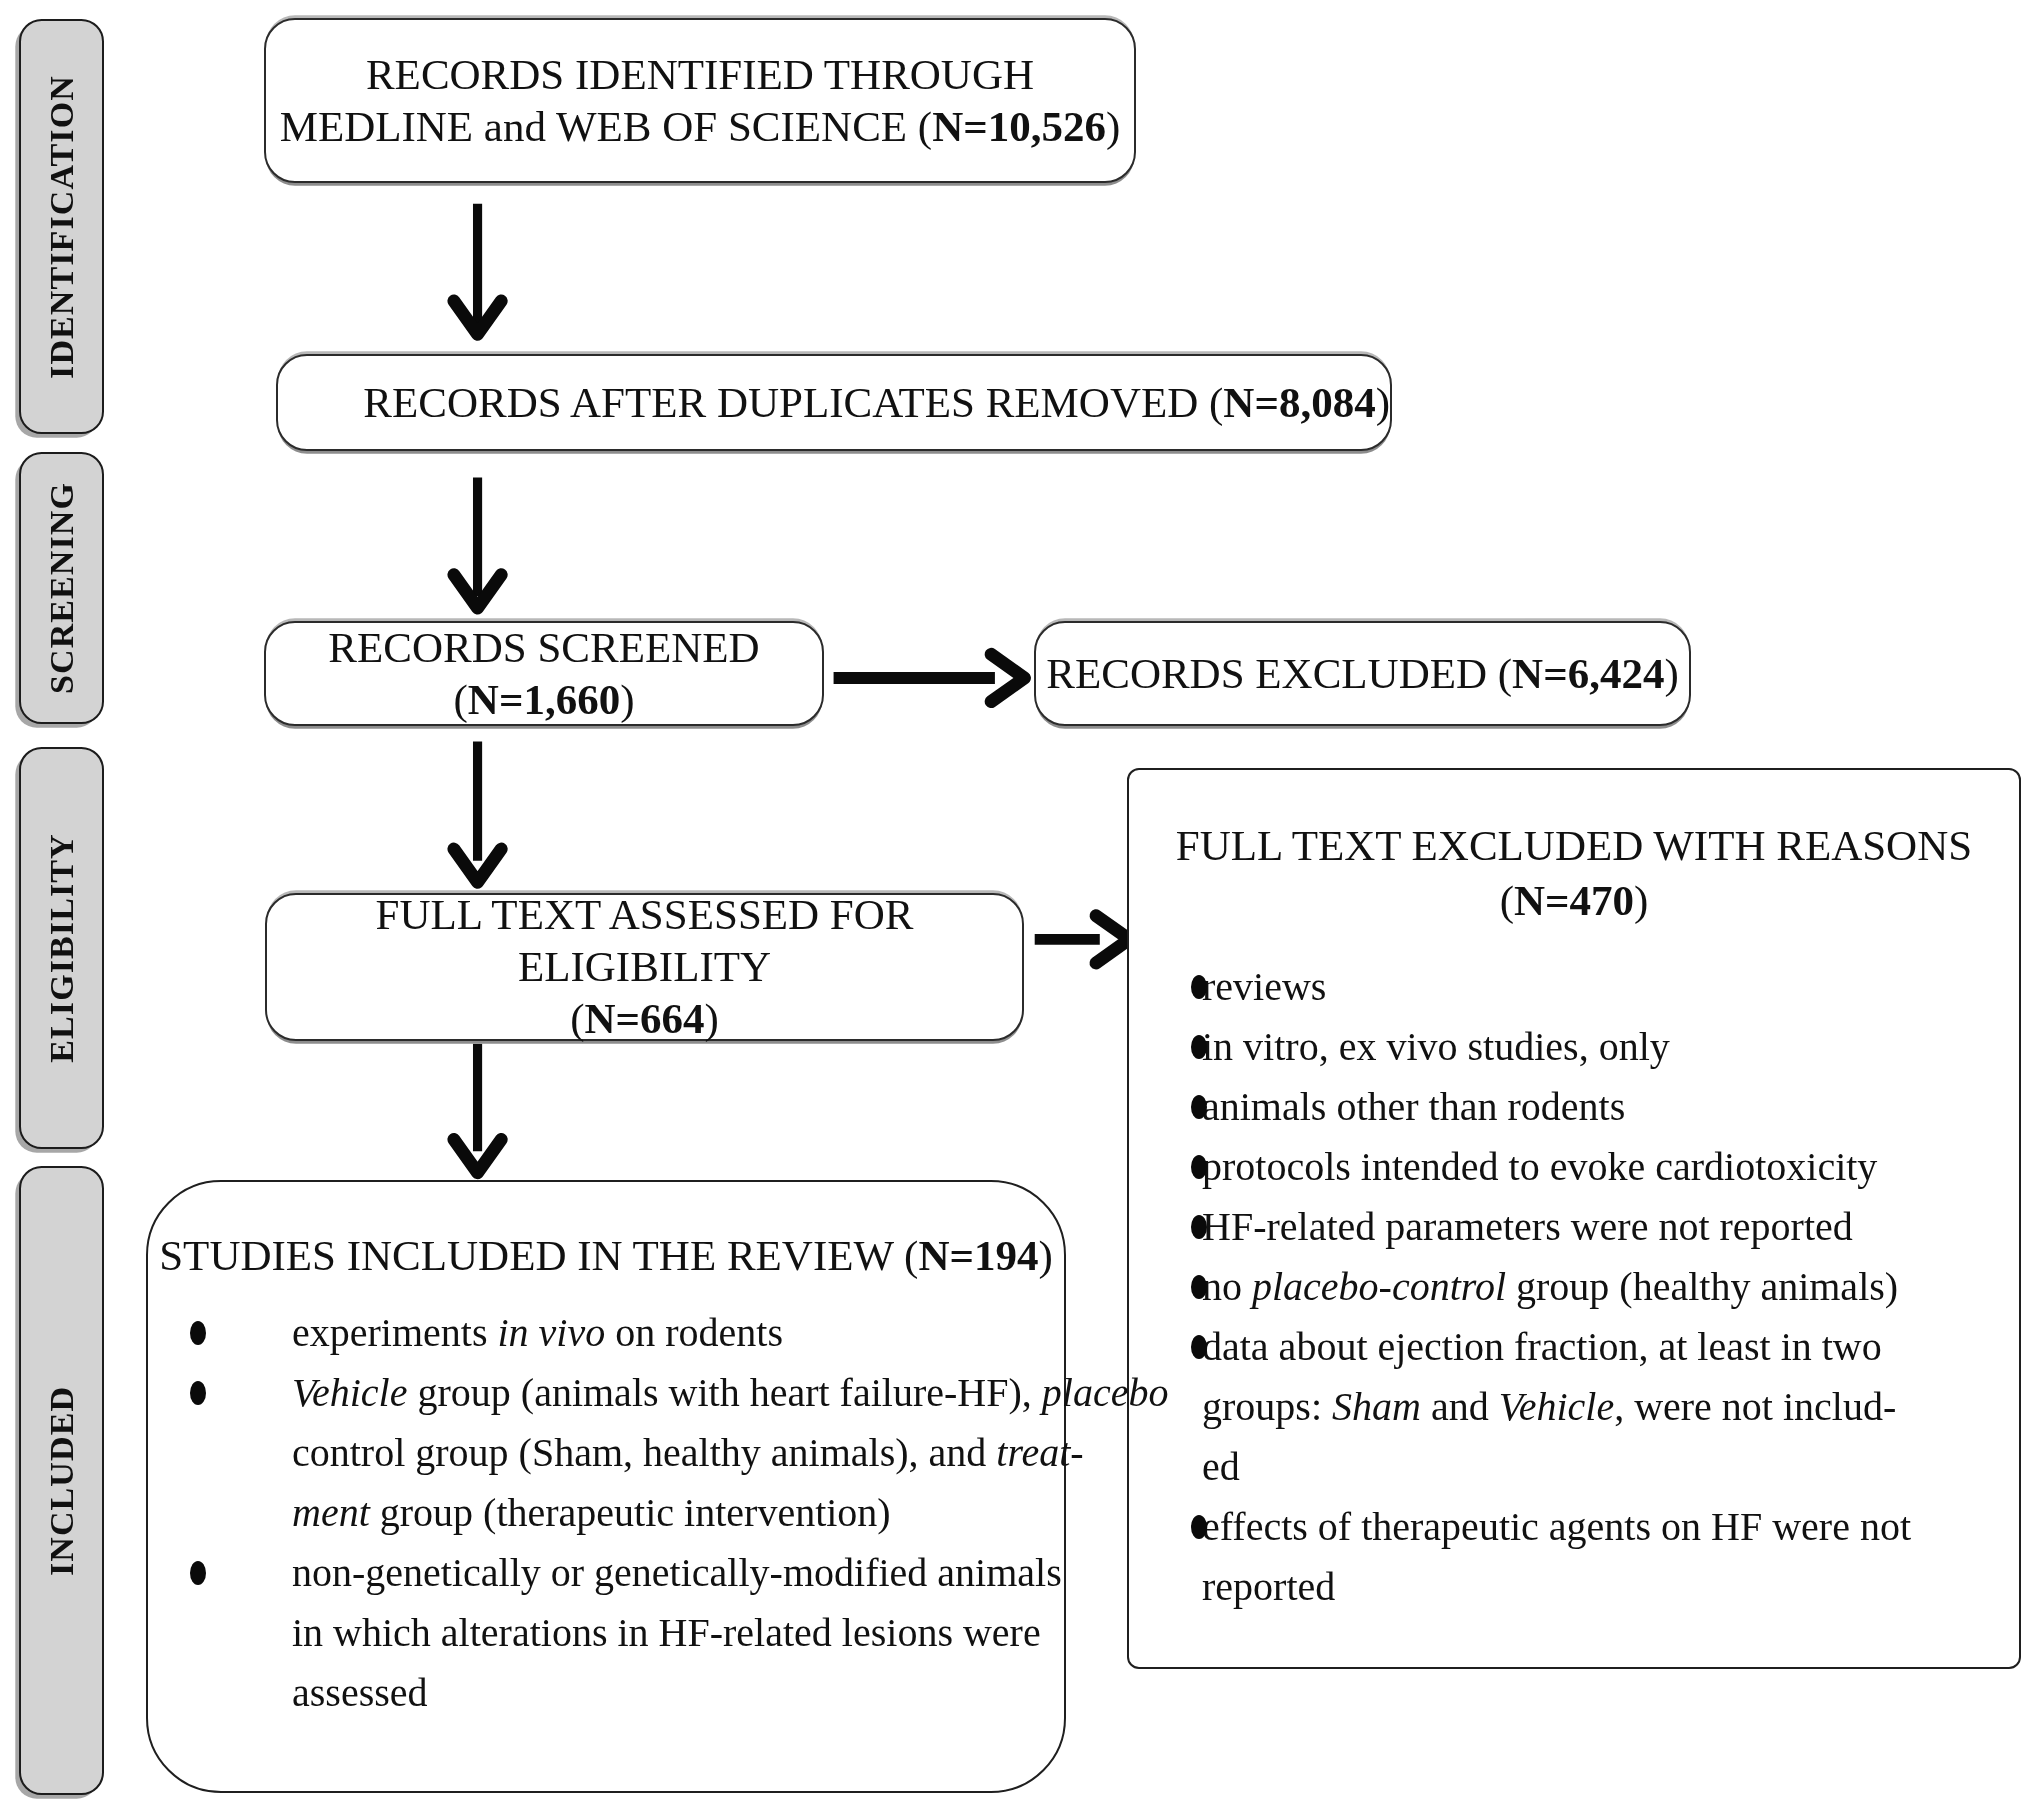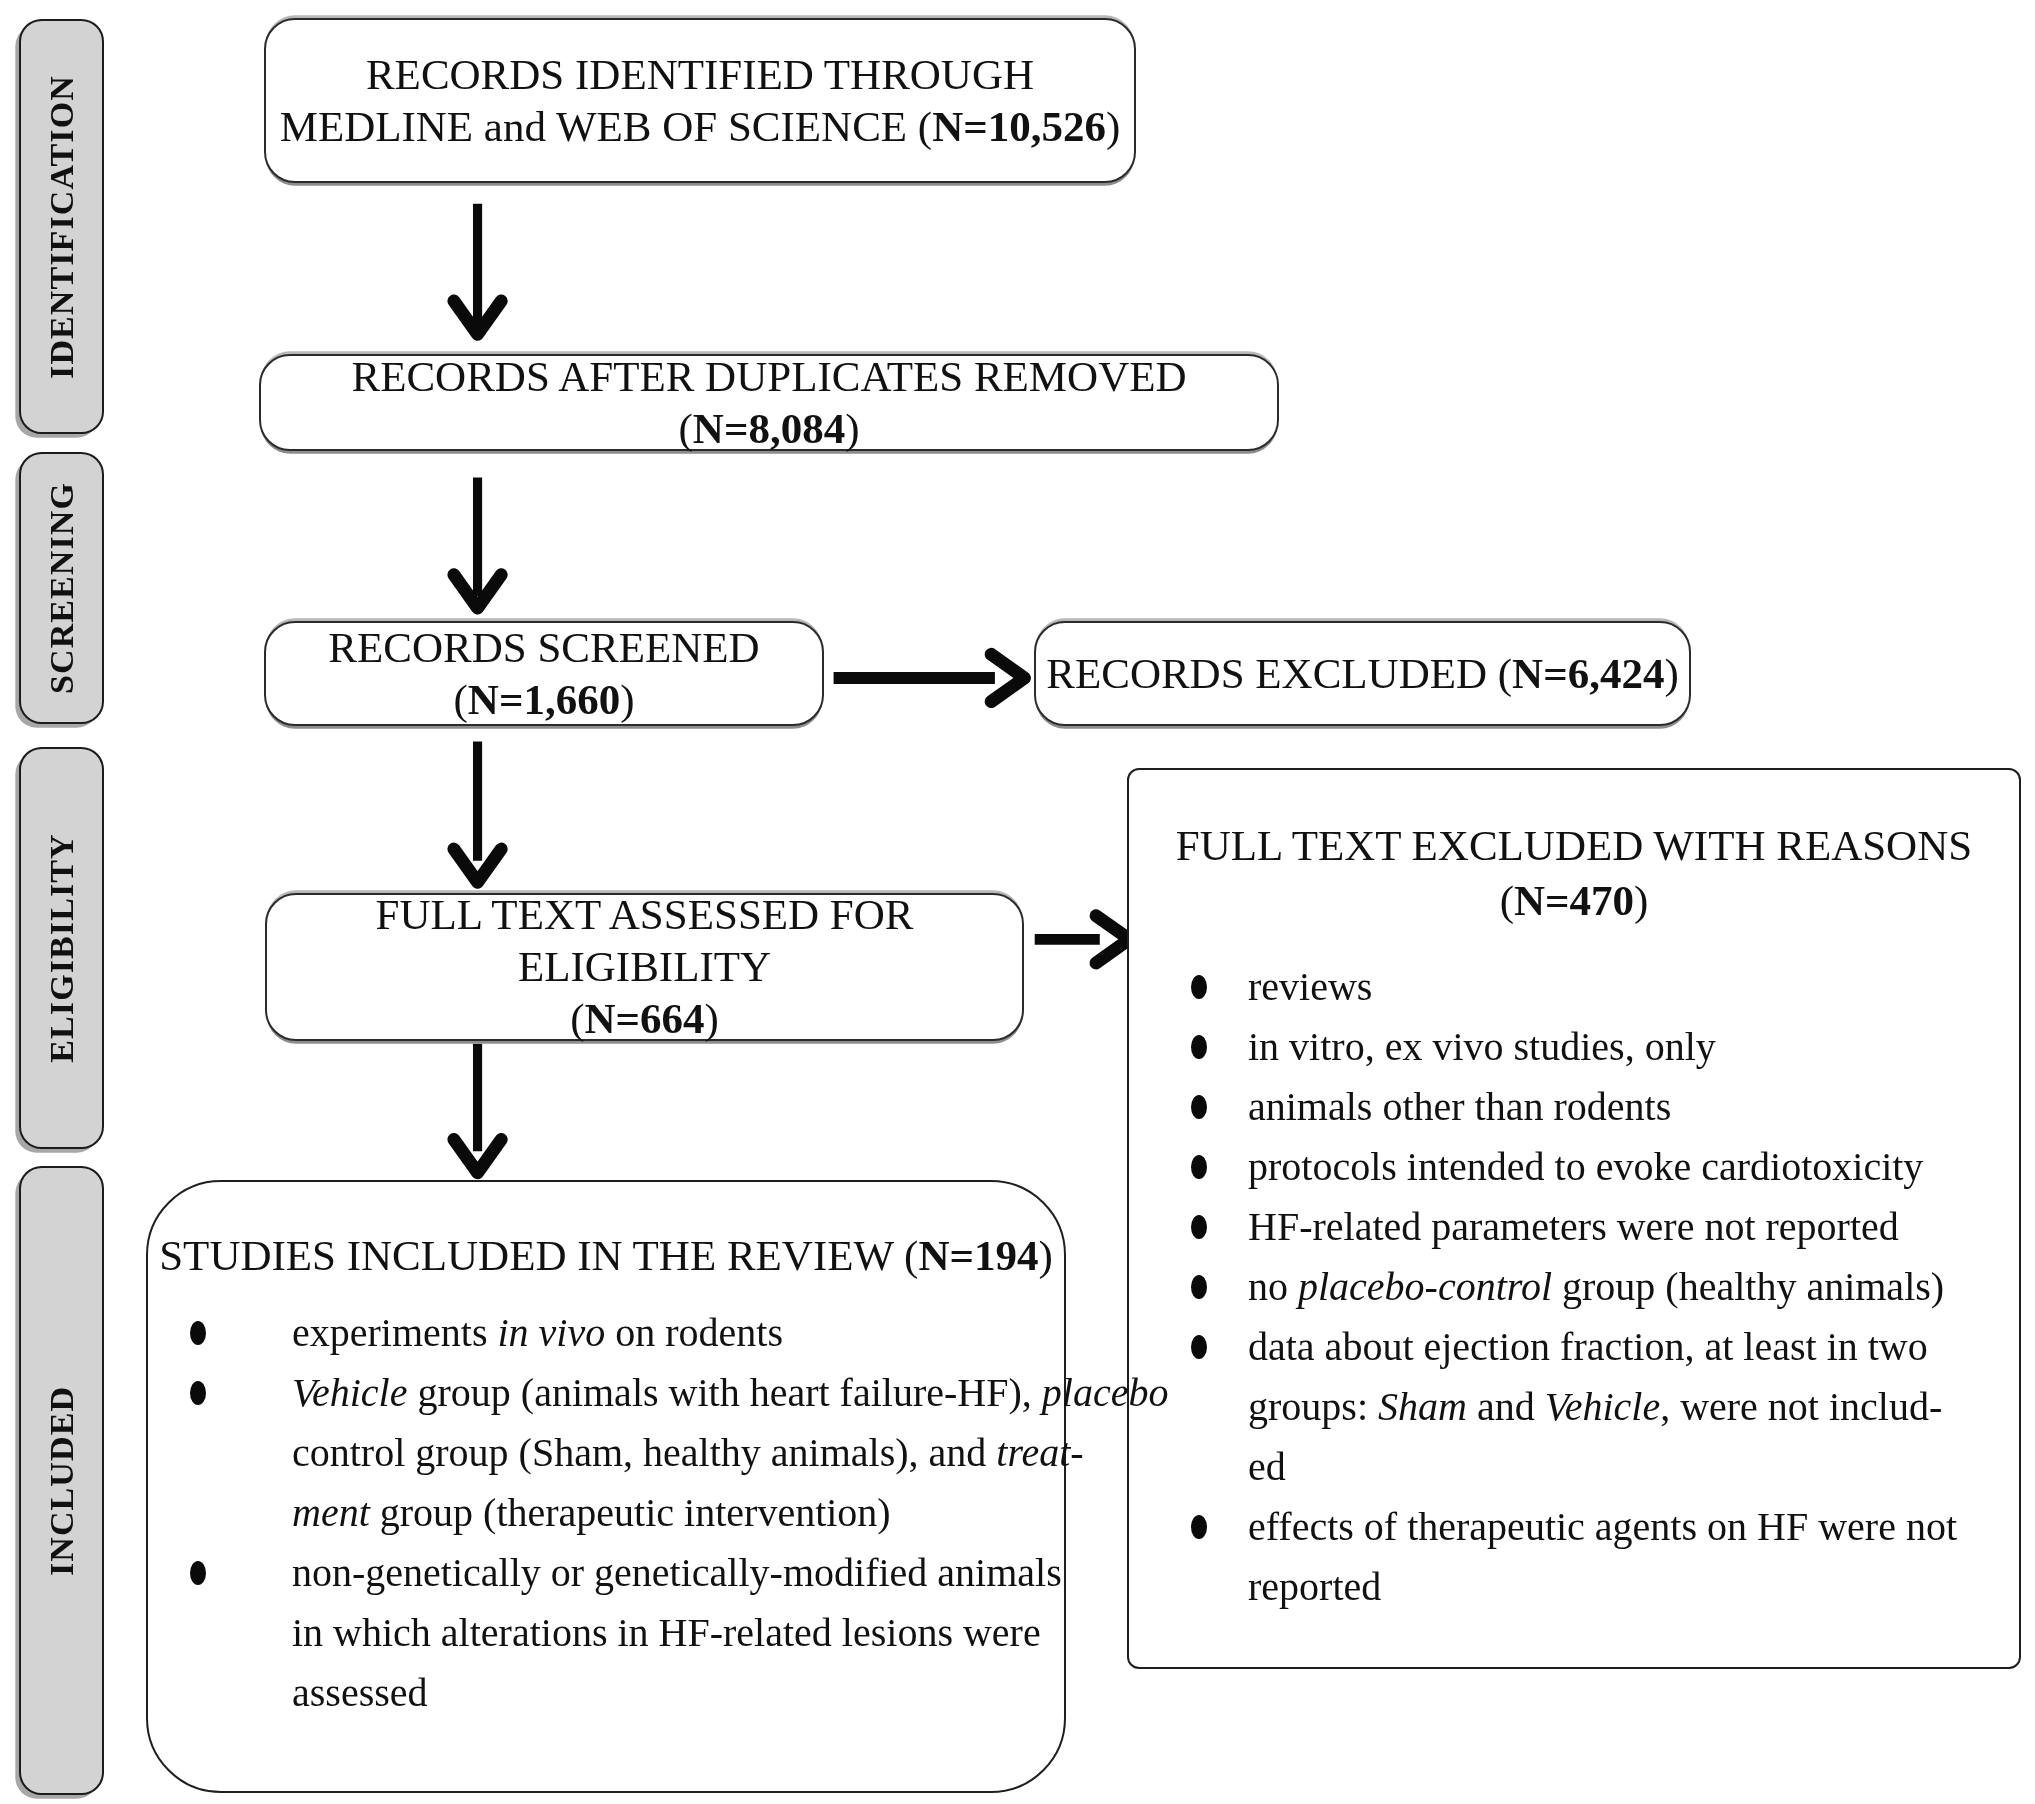--- a/index.html
+++ b/index.html
@@ -43,21 +43,21 @@
     text-align:center;
   }
   .fbox.small {
     border-radius:31px;
     box-shadow:0 -4.3px 0 -1.6px #b8b8b8, 0 4.3px 0 -1.6px #8d8d8d;
   }
   .title { font-size:43px; line-height:52px; }
   .title b { font-weight:700; }
 
   #box-identified { left:264px; top:18px;   width:872px; height:165px; }
-  #box-duplicates { left:259px; top:354px;  width:1020px; height:97px;align-items:flex-end; }
+  #box-duplicates { left:276px; top:354px;  width:1116px; height:97px;align-items:flex-end; }
   #box-screened   { left:264px; top:621px; width:560px; height:105px; }
   #box-excluded   { left:1034px;top:621px; width:657px; height:105px; }
   #box-fulltext   { left:265px; top:893px; width:759px; height:148px;text-align:center; }
 
   
   .bigbox {
     position:absolute; background:#ffffff;
     border:2.7px solid #1f1f1f;
   }
   #box-excluded-reasons {
@@ -75,21 +75,21 @@
   
   .bullets { font-size:40px; }
   #box-excluded-reasons .bullets { margin-top:29px; }
   #box-included-studies .bullets { margin-top:20.4px; }
   .bullet-line {
     position:relative;
     line-height:60px;
     text-align:left;
     white-space:nowrap;
   }
-  #box-excluded-reasons .bullet-line { padding-left:119px; }
+  #box-excluded-reasons .bullet-line { padding-left:73px; }
   #box-included-studies .bullet-line { padding-left:144px; }
   .bullet-line.first::before {
     content:'';
     position:absolute; top:50%; margin-top:-12px;
     width:16px; height:24px;
     background:#0a0a0a; border-radius:50%;
   }
   #box-excluded-reasons .bullet-line.first::before { left:62px; }
   #box-included-studies .bullet-line.first::before { left:42px; }
 

